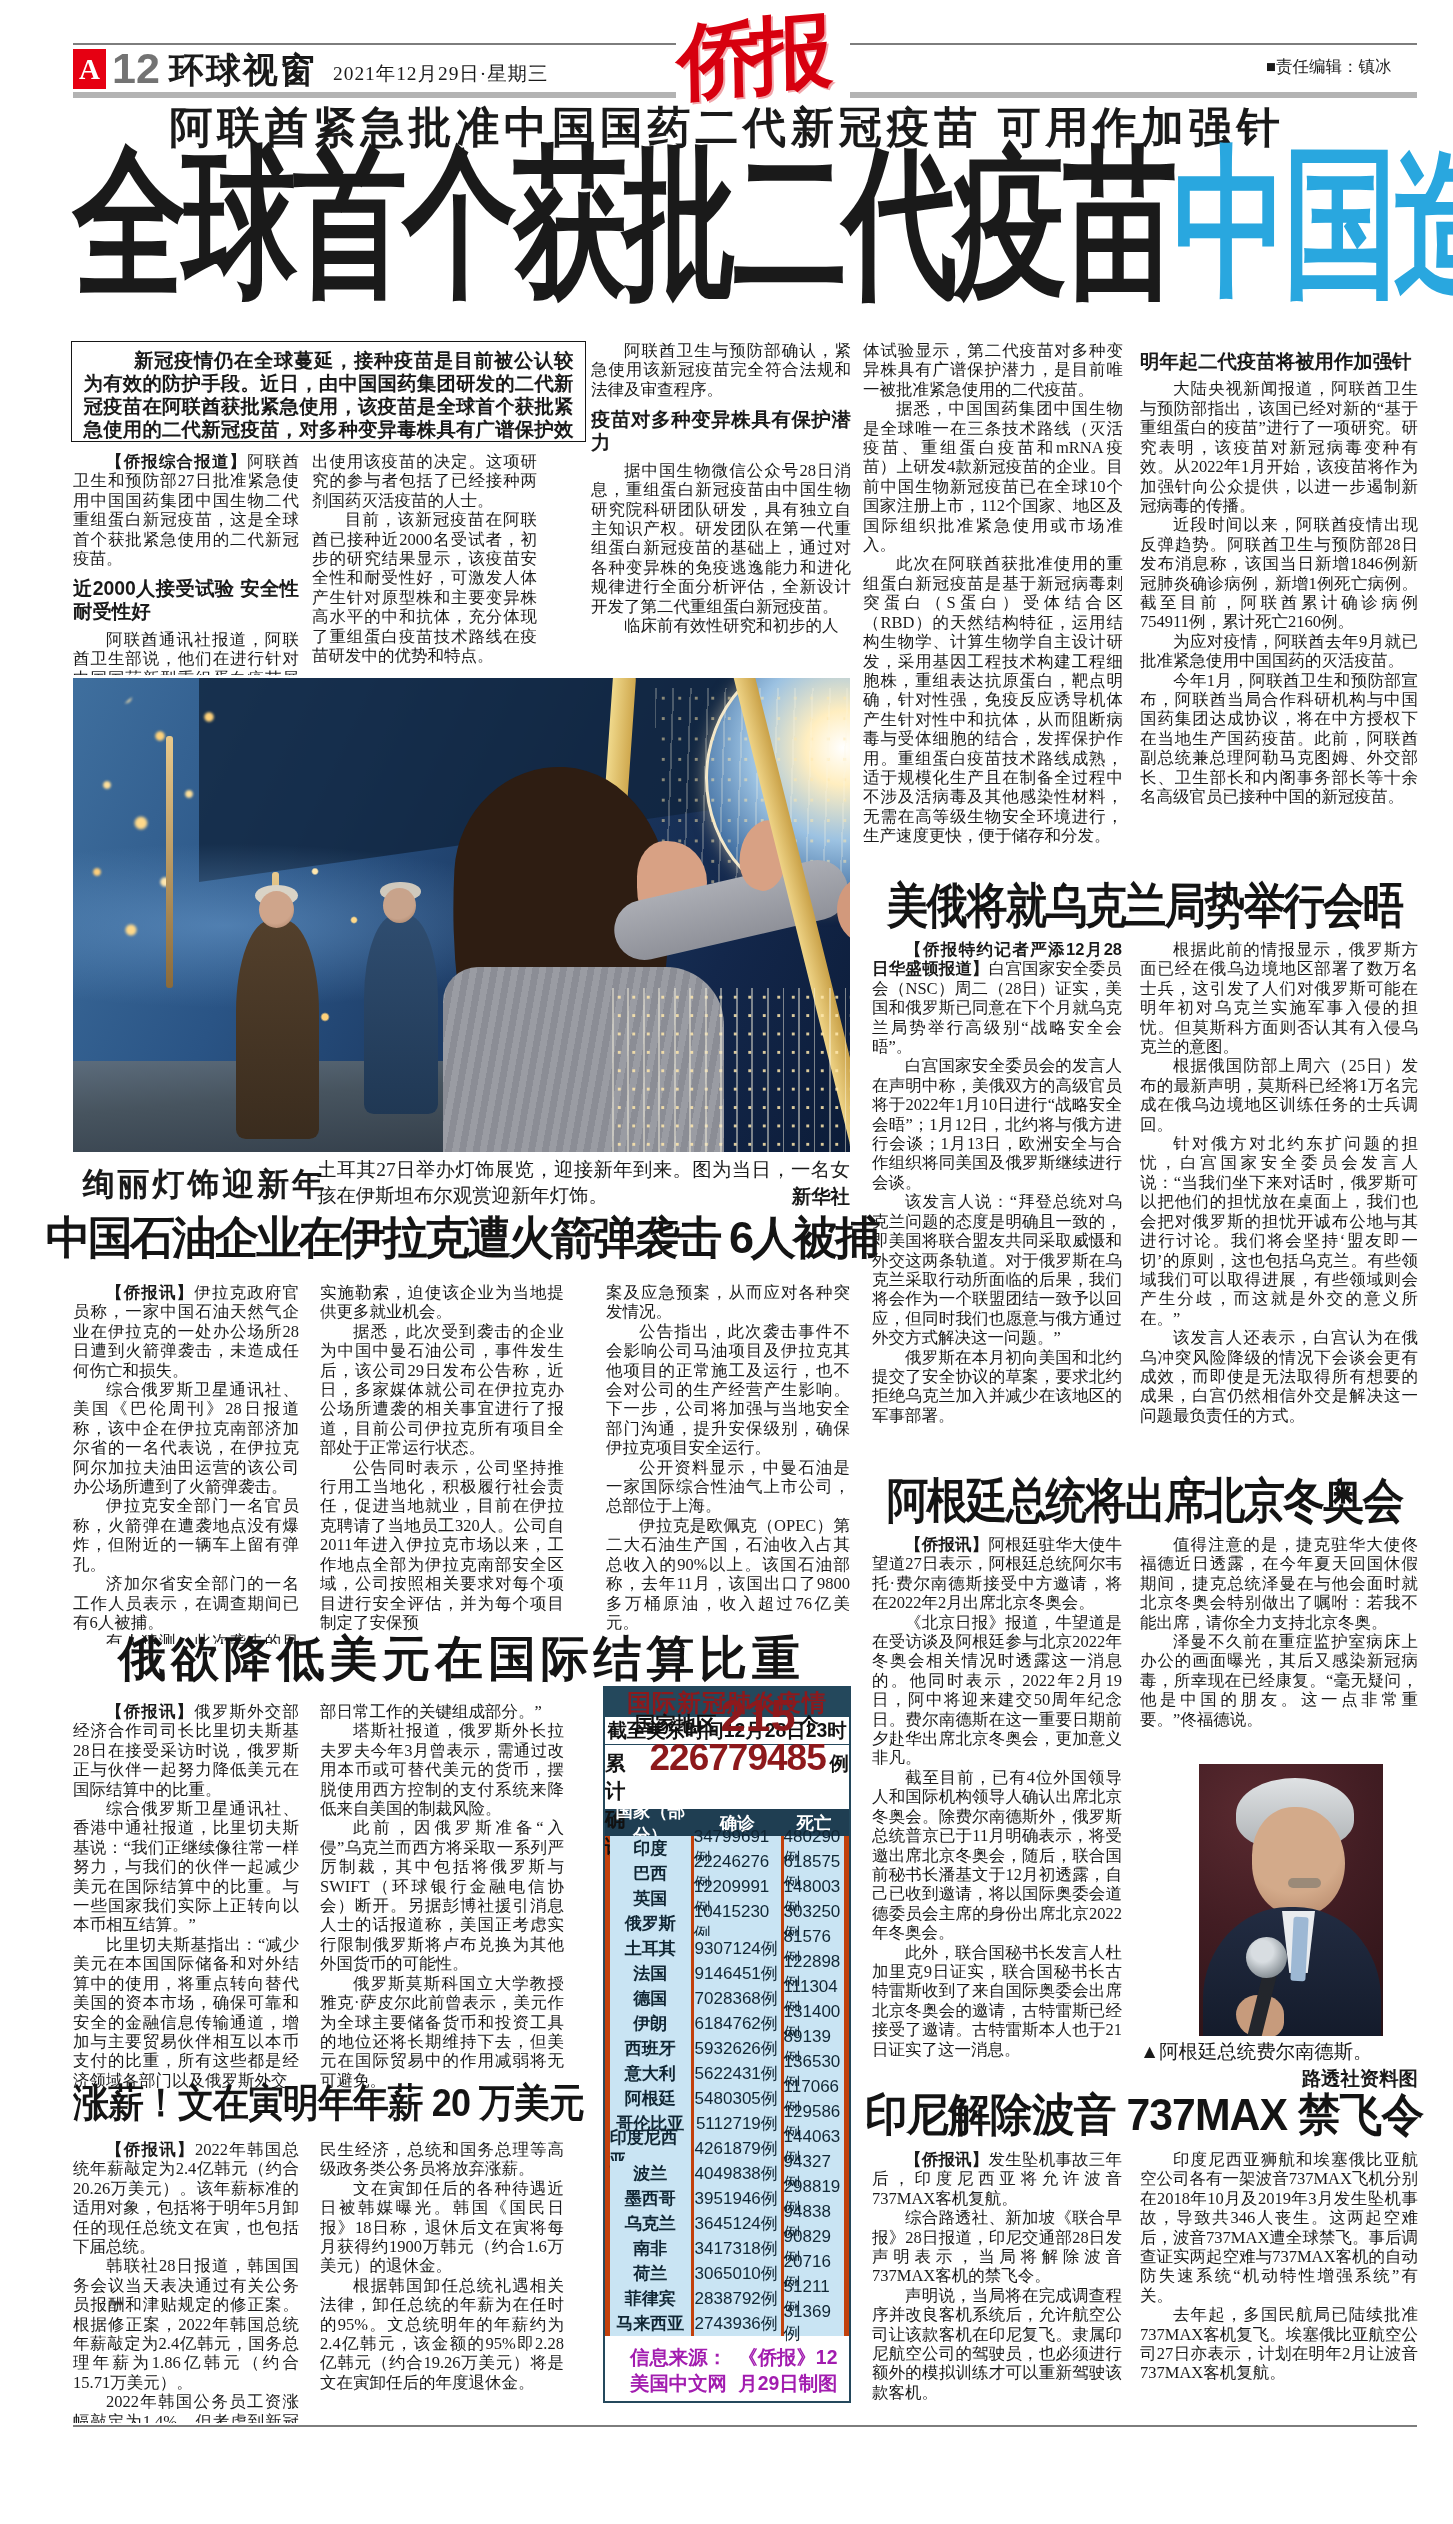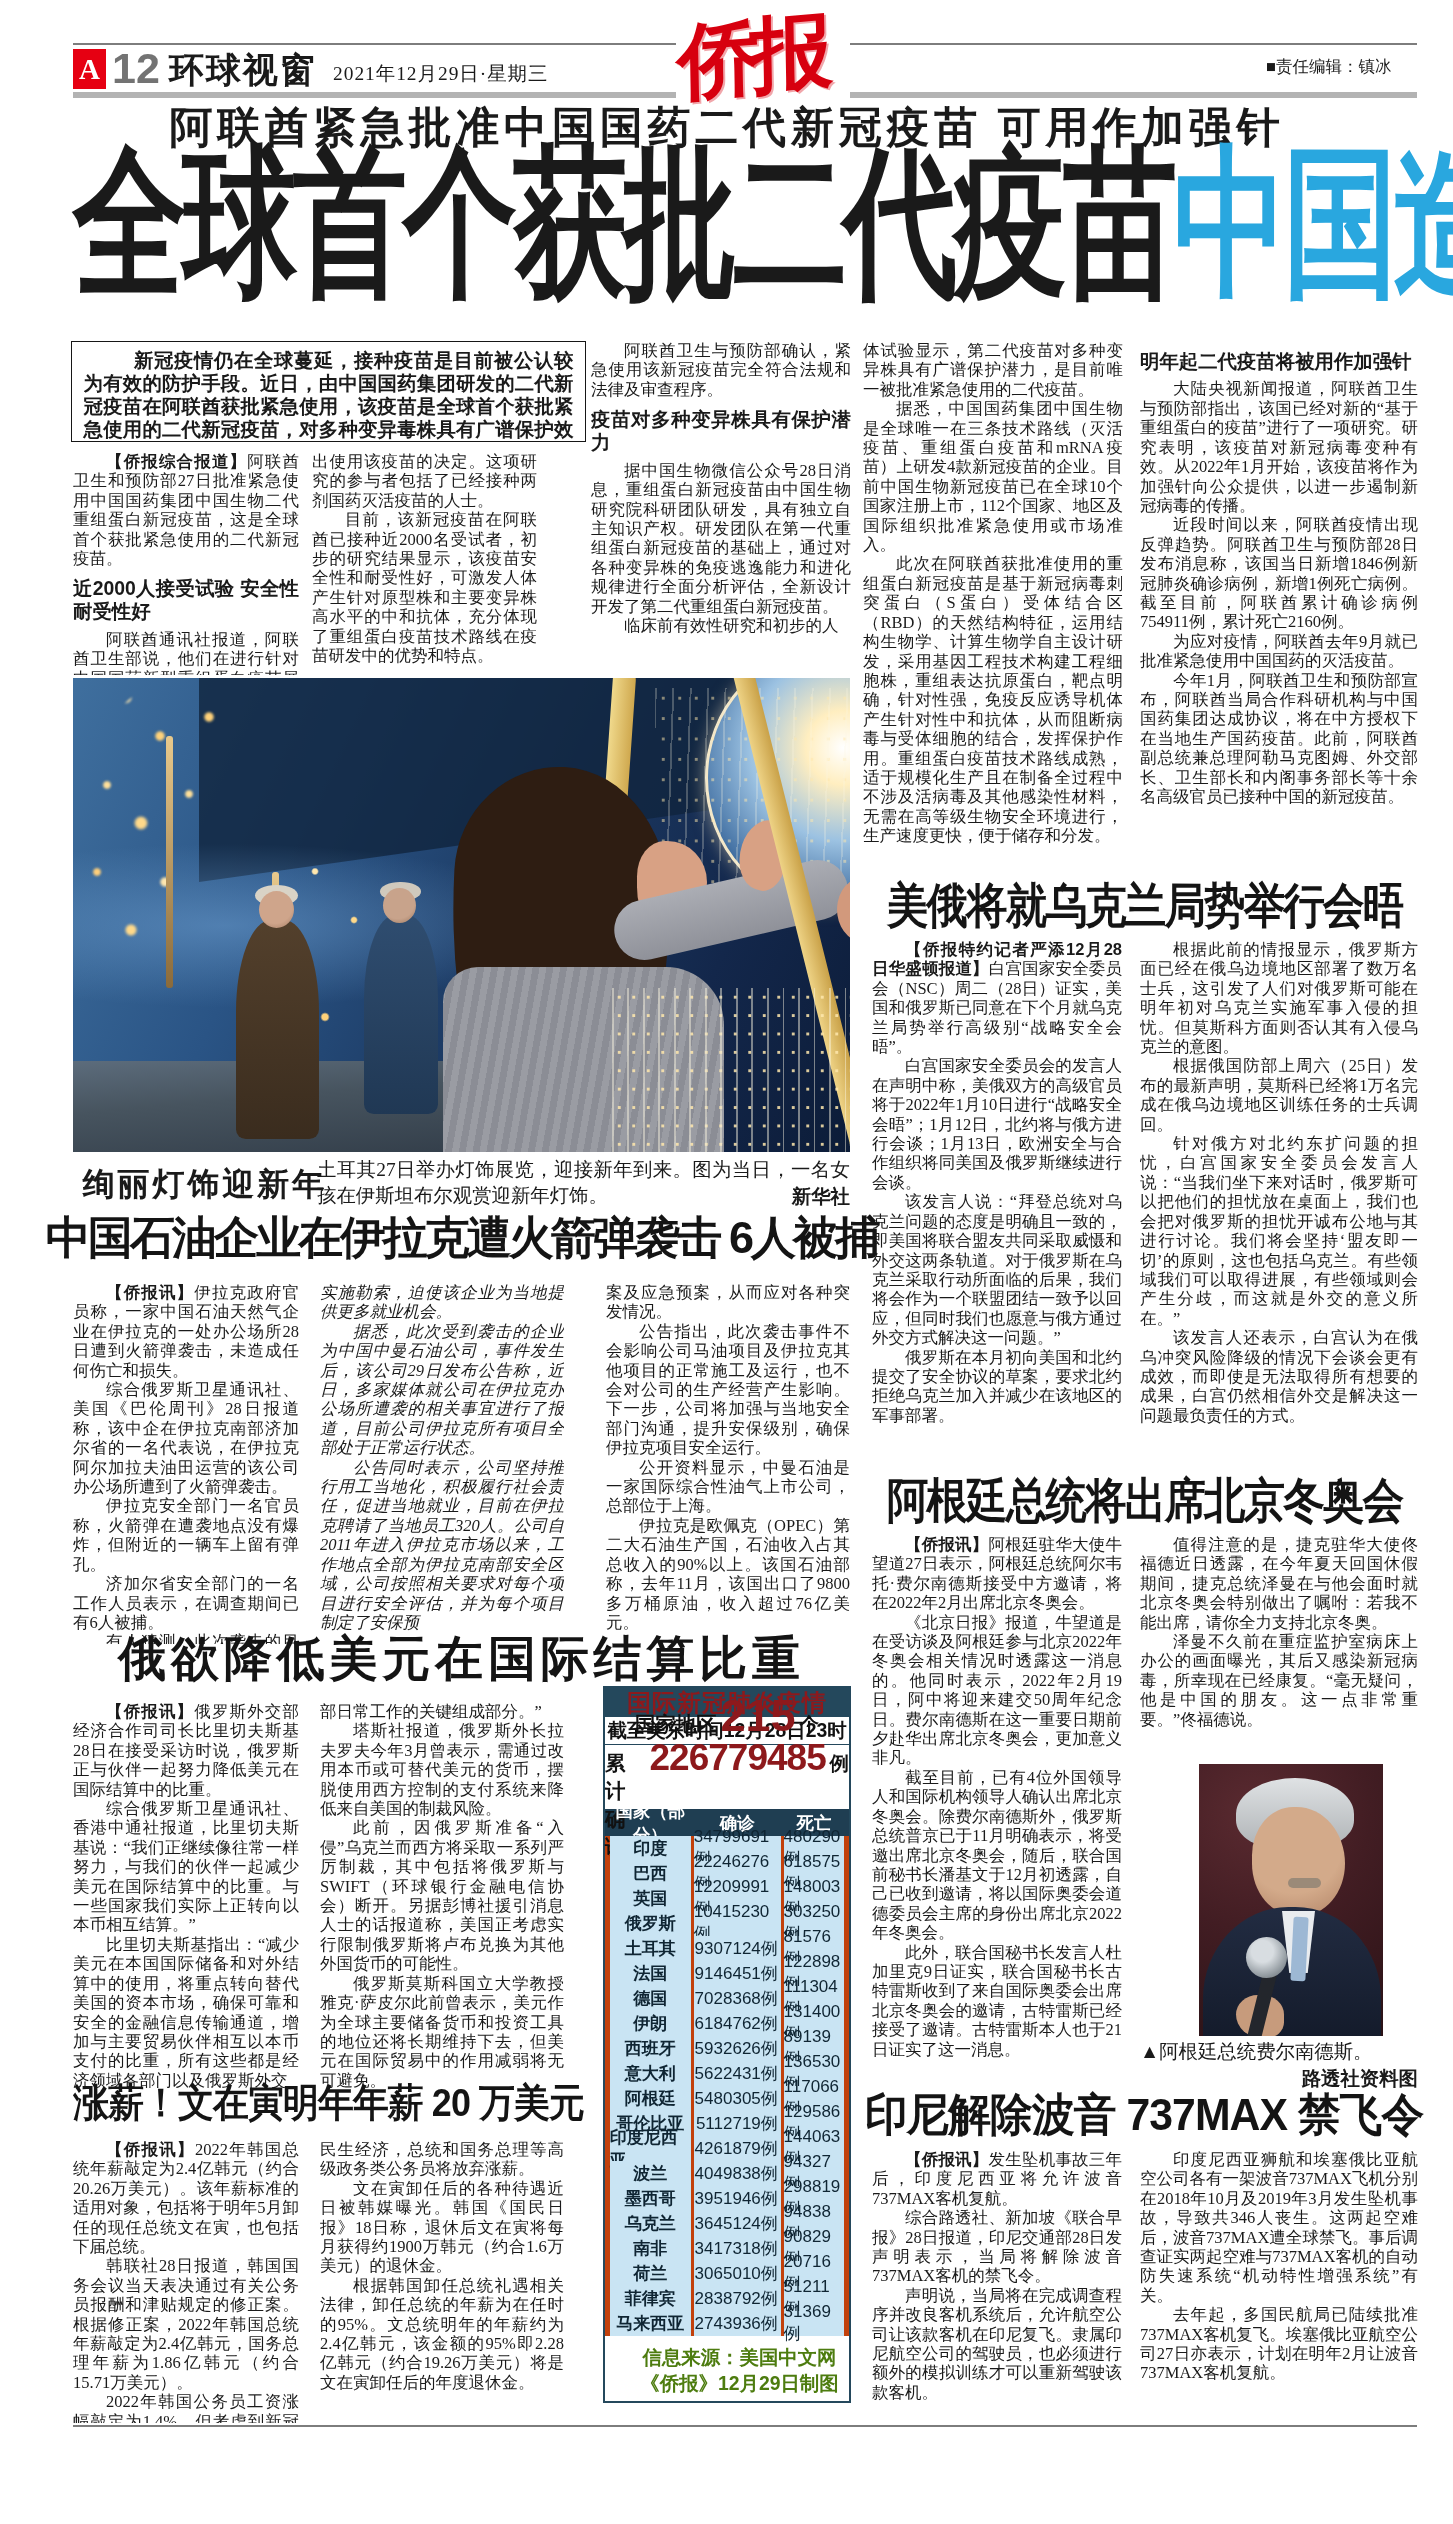--- a/index.html
+++ b/index.html
@@ -60,22 +60,22 @@
   .cv-head{background:#1f3e52;color:#fff;height:27px;display:flex;align-items:center;font-weight:700;font-size:17.4px;padding:0 4.8px;gap:2.9px;}
   .cv-head div:nth-child(1){width:81px;text-align:center;}
   .cv-head div:nth-child(2){width:87px;text-align:center;}
   .cv-head div:nth-child(3){flex:1;text-align:center;}
   .cv-rows{padding:0 4.8px;background:#c2410c;}
   .trow{display:flex;gap:2.9px;height:25px;}
   .trow .tc{background:#c9e4f3;display:flex;align-items:center;font-size:17px;color:#0f2533;}
   .tc0{width:81px;justify-content:center;font-weight:700;}
   .tc1{width:87px;justify-content:flex-end;padding-right:2.9px;box-sizing:border-box;}
   .tc2{flex:1;justify-content:flex-end;padding-right:2.9px;box-sizing:border-box;}
-  .cv-src{height:68px;display:flex;flex-direction:column;align-items:center;justify-content:center;
-          font-weight:900;font-size:19.4px;color:#4d7c0f;line-height:26px;padding-left:25px;}
+  .cv-src{height:68px;display:flex;flex-direction:row;align-items:center;justify-content:center;
+          font-weight:900;font-size:19.4px;color:#a21caf;line-height:26px;padding-left:25px;}
   
   .photo1{overflow:hidden;background:linear-gradient(115deg,#3f6f9e 0%,#2a5485 30%,#1c3a63 55%,#13274b 78%,#0c1c38 100%);}
   .p1-structure{position:absolute;left:126px;top:0;width:659px;height:204px;background:#10243d;opacity:.8;
                 transform:skewY(-8deg);transform-origin:left top;}
   .p1-skyband{position:absolute;left:0;top:165px;width:504px;height:165px;
               background:radial-gradient(ellipse at 30% 50%,rgba(110,160,210,.55),rgba(40,80,130,0) 70%);}
   .bokeh{position:absolute;border-radius:50%;}
   .p1-tree1{left:0;top:0;width:223px;height:320px;
     background-image:
       radial-gradient(circle 4.8px at 19.4px 39px,#ffd98a 60%,transparent 100%),
@@ -251,21 +251,21 @@
   <div class="abs h2 hei" style="left:73px;top:1210px;width:777px;height:56px;">
     <span style="font-size:45px;letter-spacing:-2.9px;">中国石油企业在伊拉克遭火箭弹袭击 6人被捕</span>
   </div>
   <div class="abs col" style="left:73px;top:1283px;width:226px;height:361px;">
       <p class="para"><b>【侨报讯】</b>伊拉克政府官员称，一家中国石油天然气企业在伊拉克的一处办公场所28日遭到火箭弹袭击，未造成任何伤亡和损失。</p>
       <p class="para">综合俄罗斯卫星通讯社、美国《巴伦周刊》28日报道称，该中企在伊拉克南部济加尔省的一名代表说，在伊拉克阿尔加拉夫油田运营的该公司办公场所遭到了火箭弹袭击。</p>
       <p class="para">伊拉克安全部门一名官员称，火箭弹在遭袭地点没有爆炸，但附近的一辆车上留有弹孔。</p>
       <p class="para">济加尔省安全部门的一名工作人员表示，在调查期间已有6人被捕。</p>
       <p class="para">有人猜测，此次袭击的目的是</p>
     </div>
-  <div class="abs col" style="left:320px;top:1283px;width:244px;height:361px;font-style:italic;">
+  <div class="abs col" style="left:320px;top:1283px;width:244px;height:361px;">
       <p class="para ni">实施勒索，迫使该企业为当地提供更多就业机会。</p>
       <p class="para">据悉，此次受到袭击的企业为中国中曼石油公司，事件发生后，该公司29日发布公告称，近日，多家媒体就公司在伊拉克办公场所遭袭的相关事宜进行了报道，目前公司伊拉克所有项目全部处于正常运行状态。</p>
       <p class="para">公告同时表示，公司坚持推行用工当地化，积极履行社会责任，促进当地就业，目前在伊拉克聘请了当地员工320人。公司自2011年进入伊拉克市场以来，工作地点全部为伊拉克南部安全区域，公司按照相关要求对每个项目进行安全评估，并为每个项目制定了安保预</p>
     </div>
   <div class="abs col" style="left:606px;top:1283px;width:244px;height:361px;">
       <p class="para ni">案及应急预案，从而应对各种突发情况。</p>
       <p class="para">公告指出，此次袭击事件不会影响公司马油项目及伊拉克其他项目的正常施工及运行，也不会对公司的生产经营产生影响。下一步，公司将加强与当地安全部门沟通，提升安保级别，确保伊拉克项目安全运行。</p>
       <p class="para">公开资料显示，中曼石油是一家国际综合性油气上市公司，总部位于上海。</p>
       <p class="para">伊拉克是欧佩克（OPEC）第二大石油生产国，石油收入占其总收入的90%以上。该国石油部称，去年11月，该国出口了9800多万桶原油，收入超过76亿美元。</p>
     </div>

